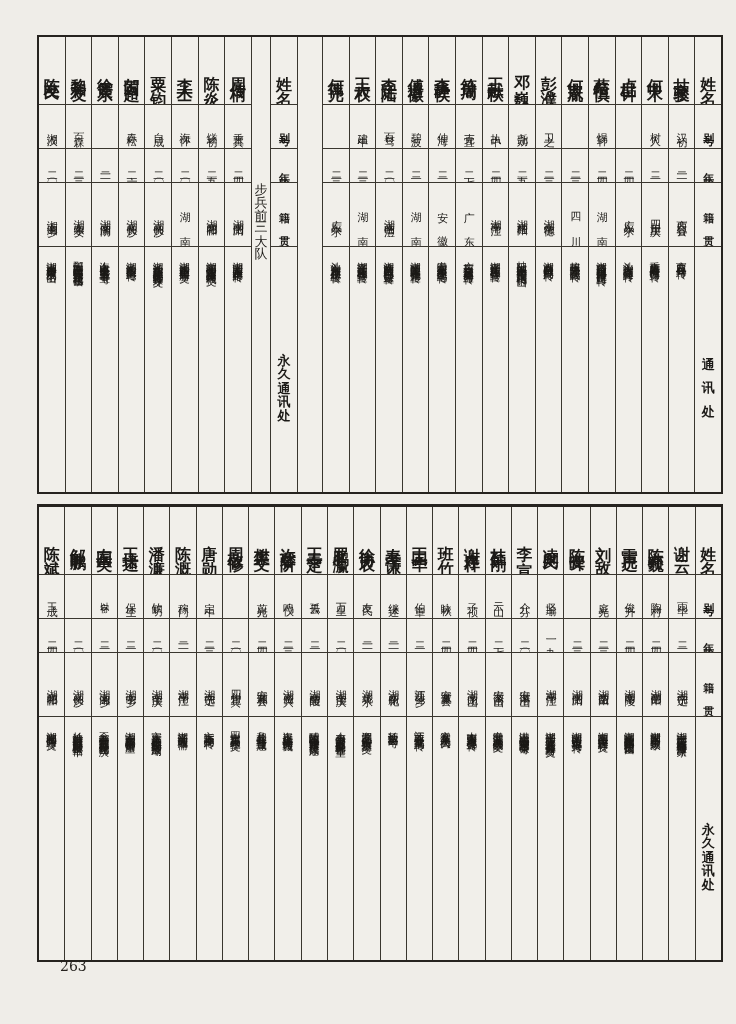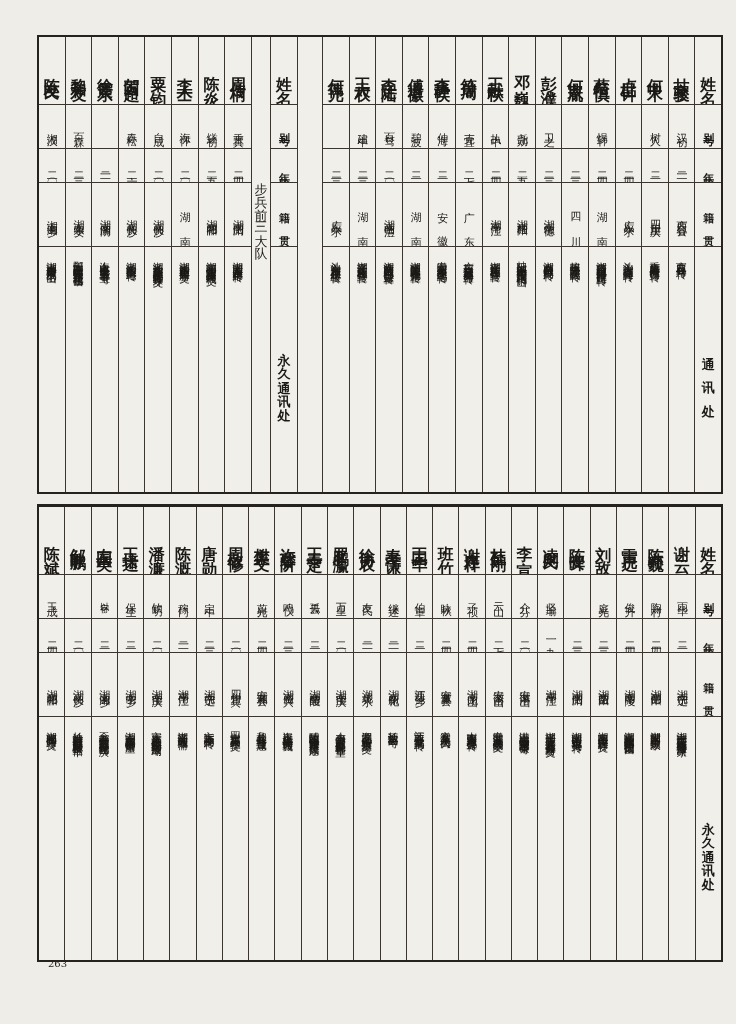--- a/index.html
+++ b/index.html
@@ -54,23 +54,23 @@
   .c-alias .alias3{font-size:9px;letter-spacing:1px;}
   .c-age .v{font-size:11px;letter-spacing:5px;margin-bottom:-5px;}
   .c-origin .v{font-size:11px;letter-spacing:2px;}
   .c-origin .or2{letter-spacing:24px;margin-bottom:-24px;}
   .c-addr .v{font-size:10.5px;letter-spacing:1px;}
   .c-addr .addr-hdr3{font-size:13px;font-weight:700;letter-spacing:24px;margin-bottom:-24px;}
   .c-addr .addr-hdr5{font-size:13px;font-weight:700;letter-spacing:14px;margin-bottom:-14px;}
   .hdr-cell .v{font-weight:700;}
   .col-label .v{font-size:13px;letter-spacing:13px;}
   .page-number{
-    position:absolute;left:48px;top:958px;
+    position:absolute;left:60px;top:958px;
     font-family:"DejaVu Serif",serif;
-    font-size:10px;color:#26231f;
+    font-size:14px;color:#26231f;
   }
 </style>
 </head>
 <body>
 
 <div class="page">
   <div class="block block-top">
       <div class="col col-header">
         <div class="cell c-name rule hdr-cell">
           <span class="v ls2">姓名</span>

